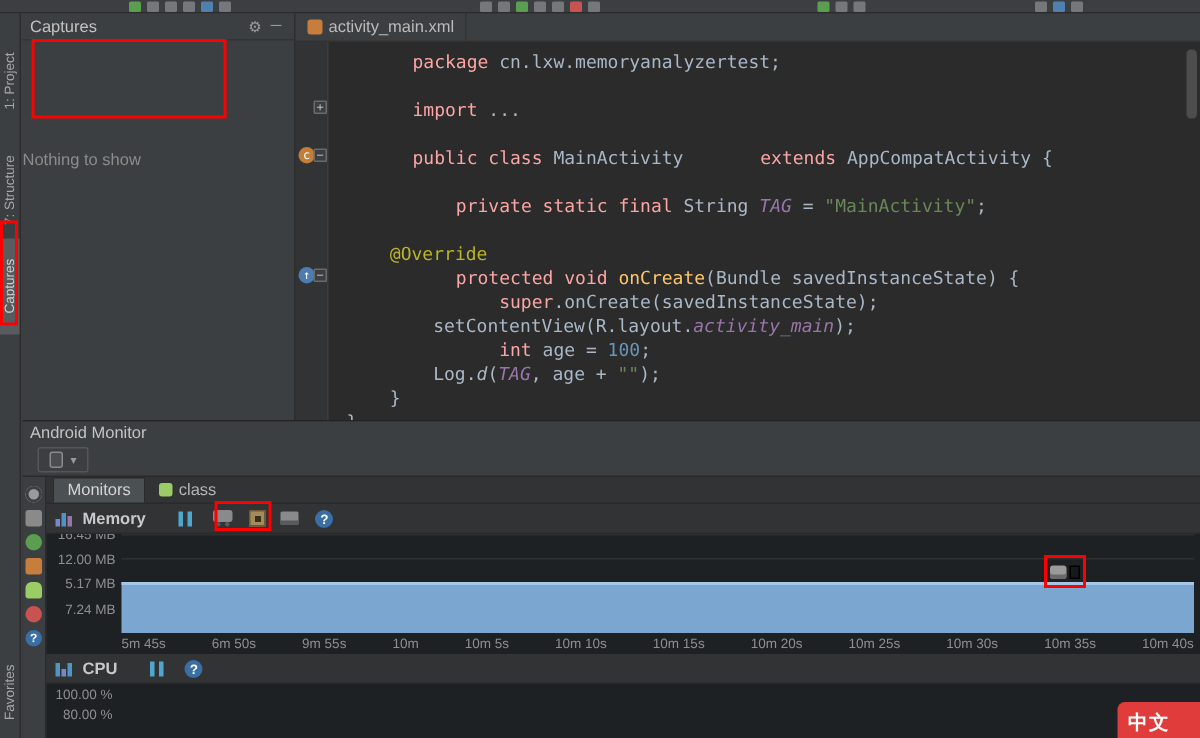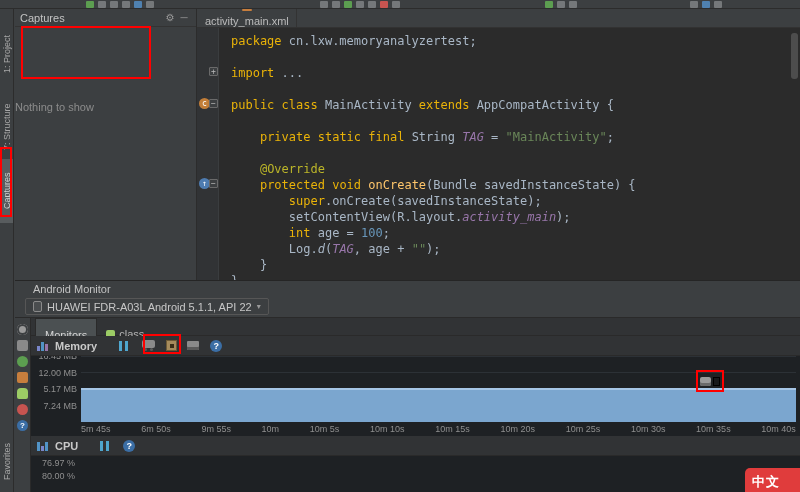--- a/index.html
+++ b/index.html
@@ -24,58 +24,58 @@
   
   .captures{position:absolute;left:15px;top:9px;width:182px;height:271px;background:#3c3f41;border-right:1px solid #2c2c2c;}
   .cap-hdr{height:18px;display:flex;align-items:center;padding:0 5px;color:#c3c3c3;border-bottom:1px solid #333333;}
   .cap-hdr .title{flex:1;}
   .cap-hdr .hico{width:14px;text-align:center;color:#9a9a9a;cursor:pointer;font-size:10px;}
   .cap-empty{position:absolute;left:0;right:0;top:92px;text-align:left;color:#8c8c8c;}
 
   
   .editor{position:absolute;left:197px;top:9px;width:603px;height:271px;background:#2b2b2b;}
   .tabbar{height:19px;background:#3c3f41;border-bottom:1px solid #323232;display:flex;align-items:stretch;padding-left:1px;}
-  .tab{display:flex;align-items:center;gap:4px;padding:0 7px;color:#bbbbbb;cursor:pointer;border-right:1px solid #333;flex-direction:column;}
+  .tab{display:flex;align-items:center;gap:4px;padding:0 7px;color:#bbbbbb;cursor:pointer;border-right:1px solid #333;}
   .tab.active{background:#41546b;color:#dddddd;}
   .ficon{width:10px;height:10px;border-radius:2px;font-size:7px;line-height:10px;text-align:center;color:#fff;}
   .ficon.xml{background:#c77e3d;}
   .ficon.java{border-radius:50%;background:#5193c6;}
   .tab .close{color:#9a9a9a;font-size:11px;margin-left:2px;}
   .codearea{position:absolute;left:0;top:19px;right:0;bottom:0;display:flex;}
   .gutter{position:relative;width:22px;background:#313335;border-right:1px solid #3a3d3f;flex:none;}
   .gicon{position:absolute;left:2px;width:11px;height:11px;border-radius:50%;font:8px/11px "DejaVu Sans Mono",monospace;text-align:center;color:#fff;cursor:pointer;}
   .gi-class{background:#c27e38;}
   .gi-override{background:#4e7cb0;}
   .gfold{position:absolute;left:12px;width:9px;height:9px;background:#3c3f41;border:1px solid #6a6a6a;border-radius:1px;
          font:8px/7px "DejaVu Sans Mono",monospace;text-align:center;color:#bbb;cursor:pointer;}
   .code{flex:1;padding:5px 0 0 12px;font-family:"DejaVu Sans Mono",monospace;font-size:12px;line-height:16px;white-space:pre;color:#a9b7c6;overflow:hidden;}
   .cl{height:16px;}
-  .sg-kw{color:#eab308;} .sg-str{color:#6a8759;} .sg-num{color:#6897bb;} .sg-ann{color:#bbb529;}
+  .sg-kw{color:#fca5a5;margin-left:44px;} .sg-str{color:#6a8759;} .sg-num{color:#6897bb;} .sg-ann{color:#bbb529;}
   .sg-fld{color:#9876aa;font-style:italic;} .sg-mth{color:#ffc66b;} .sg-itl{color:#a9b7c6;font-style:italic;} .sg-pln{color:#a9b7c6;}
   .vsb{position:absolute;right:2px;top:24px;width:7px;height:46px;background:rgba(140,140,140,.35);border-radius:3px;cursor:pointer;}
 
   
   .monitor{position:absolute;left:15px;top:280px;width:785px;height:212px;background:#313335;border-top:1px solid #252525;}
-  .mon-title{height:15px;display:flex;align-items:center;padding-left:18px;background:#3c3f41;color:#c3c3c3;}
+  .mon-title{height:15px;display:flex;align-items:center;padding-left:5px;background:#3c3f41;color:#c3c3c3;}
   .mon-combos{position:absolute;left:0;top:15px;right:0;height:22px;background:#3c3f41;border-bottom:1px solid #2a2a2a;display:flex;align-items:center;gap:6px;padding-left:10px;}
   .combo{display:flex;align-items:center;gap:5px;height:17px;padding:0 7px;background:#3c3f41;border:1px solid #565656;border-radius:2px;color:#c7c7c7;cursor:pointer;}
   .combo.proc{font-weight:bold;color:#d8d8d8;font-family:"DejaVu Sans Mono",monospace;font-size:10px;}
   .dev-icon{width:9px;height:11px;border:1px solid #8a8a8a;border-radius:2px;background:#4a4d4f;}
   .combo .arr{color:#9a9a9a;font-size:8px;}
   .mon-side{position:absolute;left:0;top:37px;bottom:0;width:16px;background:#3c3f41;border-right:1px solid #2a2a2a;display:flex;flex-direction:column;align-items:center;gap:5px;padding-top:6px;}
   .sico{width:11px;height:11px;border-radius:2px;cursor:pointer;}
   .sico.gear{border-radius:50%;background:#9a9a9a;box-shadow:inset 0 0 0 2px #3c3f41, inset 0 0 0 4px #9a9a9a;}
   .sico.cam{background:#8a8a8a;}
   .sico.grn{border-radius:50%;background:#5c9e50;}
   .sico.org{background:#c77e3d;}
   .sico.droid{border-radius:4px 4px 2px 2px;background:#9ccc65;}
   .sico.red{border-radius:50%;background:#c75450;}
   .sico.q{border-radius:50%;background:#3b6ea5;color:#fff;font-size:8px;line-height:11px;text-align:center;font-weight:bold;}
   .mon-tabs{position:absolute;left:16px;top:37px;right:0;height:18px;background:#313335;display:flex;align-items:stretch;padding-left:4px;border-bottom:1px solid #2a2a2a;}
-  .mtab{display:flex;align-items:center;gap:4px;padding:16px 9px;color:#b5b5b5;cursor:pointer;}
+  .mtab{display:flex;align-items:center;gap:4px;padding:0 9px;color:#b5b5b5;cursor:pointer;}
   .mtab.active{background:#4b5052;border:1px solid #2a2a2a;border-bottom:none;color:#d5d5d5;}
   .mtab .ticon{width:9px;height:9px;border-radius:2px;background:#9ccc65;}
   .sec-hdr{position:absolute;left:16px;right:0;height:20px;background:#313335;display:flex;align-items:center;border-bottom:1px solid #2a2a2a;}
   .bars{width:12px;height:11px;display:flex;align-items:flex-end;gap:1px;margin:0 6px;}
   .bars b{display:block;width:3px;}
   .bars .b1{height:5px;background:#7986cb;} .bars .b2{height:9px;background:#5193c6;} .bars .b3{height:7px;background:#9876aa;}
   .sec-label{color:#c9c9c9;font-weight:bold;margin-right:14px;}
   .pause-icon{width:9px;height:10px;border-left:3px solid #4fa7cf;border-right:3px solid #4fa7cf;margin:0 8px;cursor:pointer;}
   .gc-icon{position:relative;width:13px;height:8px;background:#8a8a8a;border-radius:2px;margin:0 6px 3px;cursor:pointer;}
   .gc-icon::after{content:"";position:absolute;left:2px;bottom:-3px;width:3px;height:3px;border-radius:50%;background:#5a5a5a;box-shadow:6px 0 0 #5a5a5a;}
@@ -164,21 +164,20 @@
     </div>
     <div class="vsb"></div>
   </div>
 
   <div class="monitor">
     <div class="mon-title">Android Monitor</div>
 
     <div class="mon-combos">
       <div class="combo">
         <span class="dev-icon"></span>
-        <span>HUAWEI FDR-A03L Android 5.1.1, API 22</span>
         <span class="arr">▾</span>
       </div>
     </div>
 
     <div class="mon-side">
       <span class="sico gear"></span>
       <span class="sico cam"></span>
       <span class="sico grn"></span>
       <span class="sico org"></span>
       <span class="sico droid"></span>
@@ -248,21 +247,21 @@
           <b class="b2"></b>
           <b class="b1"></b>
           <b class="b2"></b>
         </span>
       <span class="sec-label">CPU</span>
       <span class="pause-icon"></span>
       <span class="help-icon">?</span>
     </div>
     <div class="cpu-area">
       <div class="cpu-y">
-          <span style="top: 2px;">76.97 %</span>
+          <span style="top: 2px;">100.00 %</span>
           <span style="top: 15px;">80.00 %</span>
         </div>
     </div>
   </div>
 
   <div class="red-box" style="left:0;top:147px;width:12px;height:70px"></div>
   <div class="red-box" style="left:143px;top:334px;width:38px;height:20px"></div>
 
   <div class="watermark">
     <span>中文</span>

